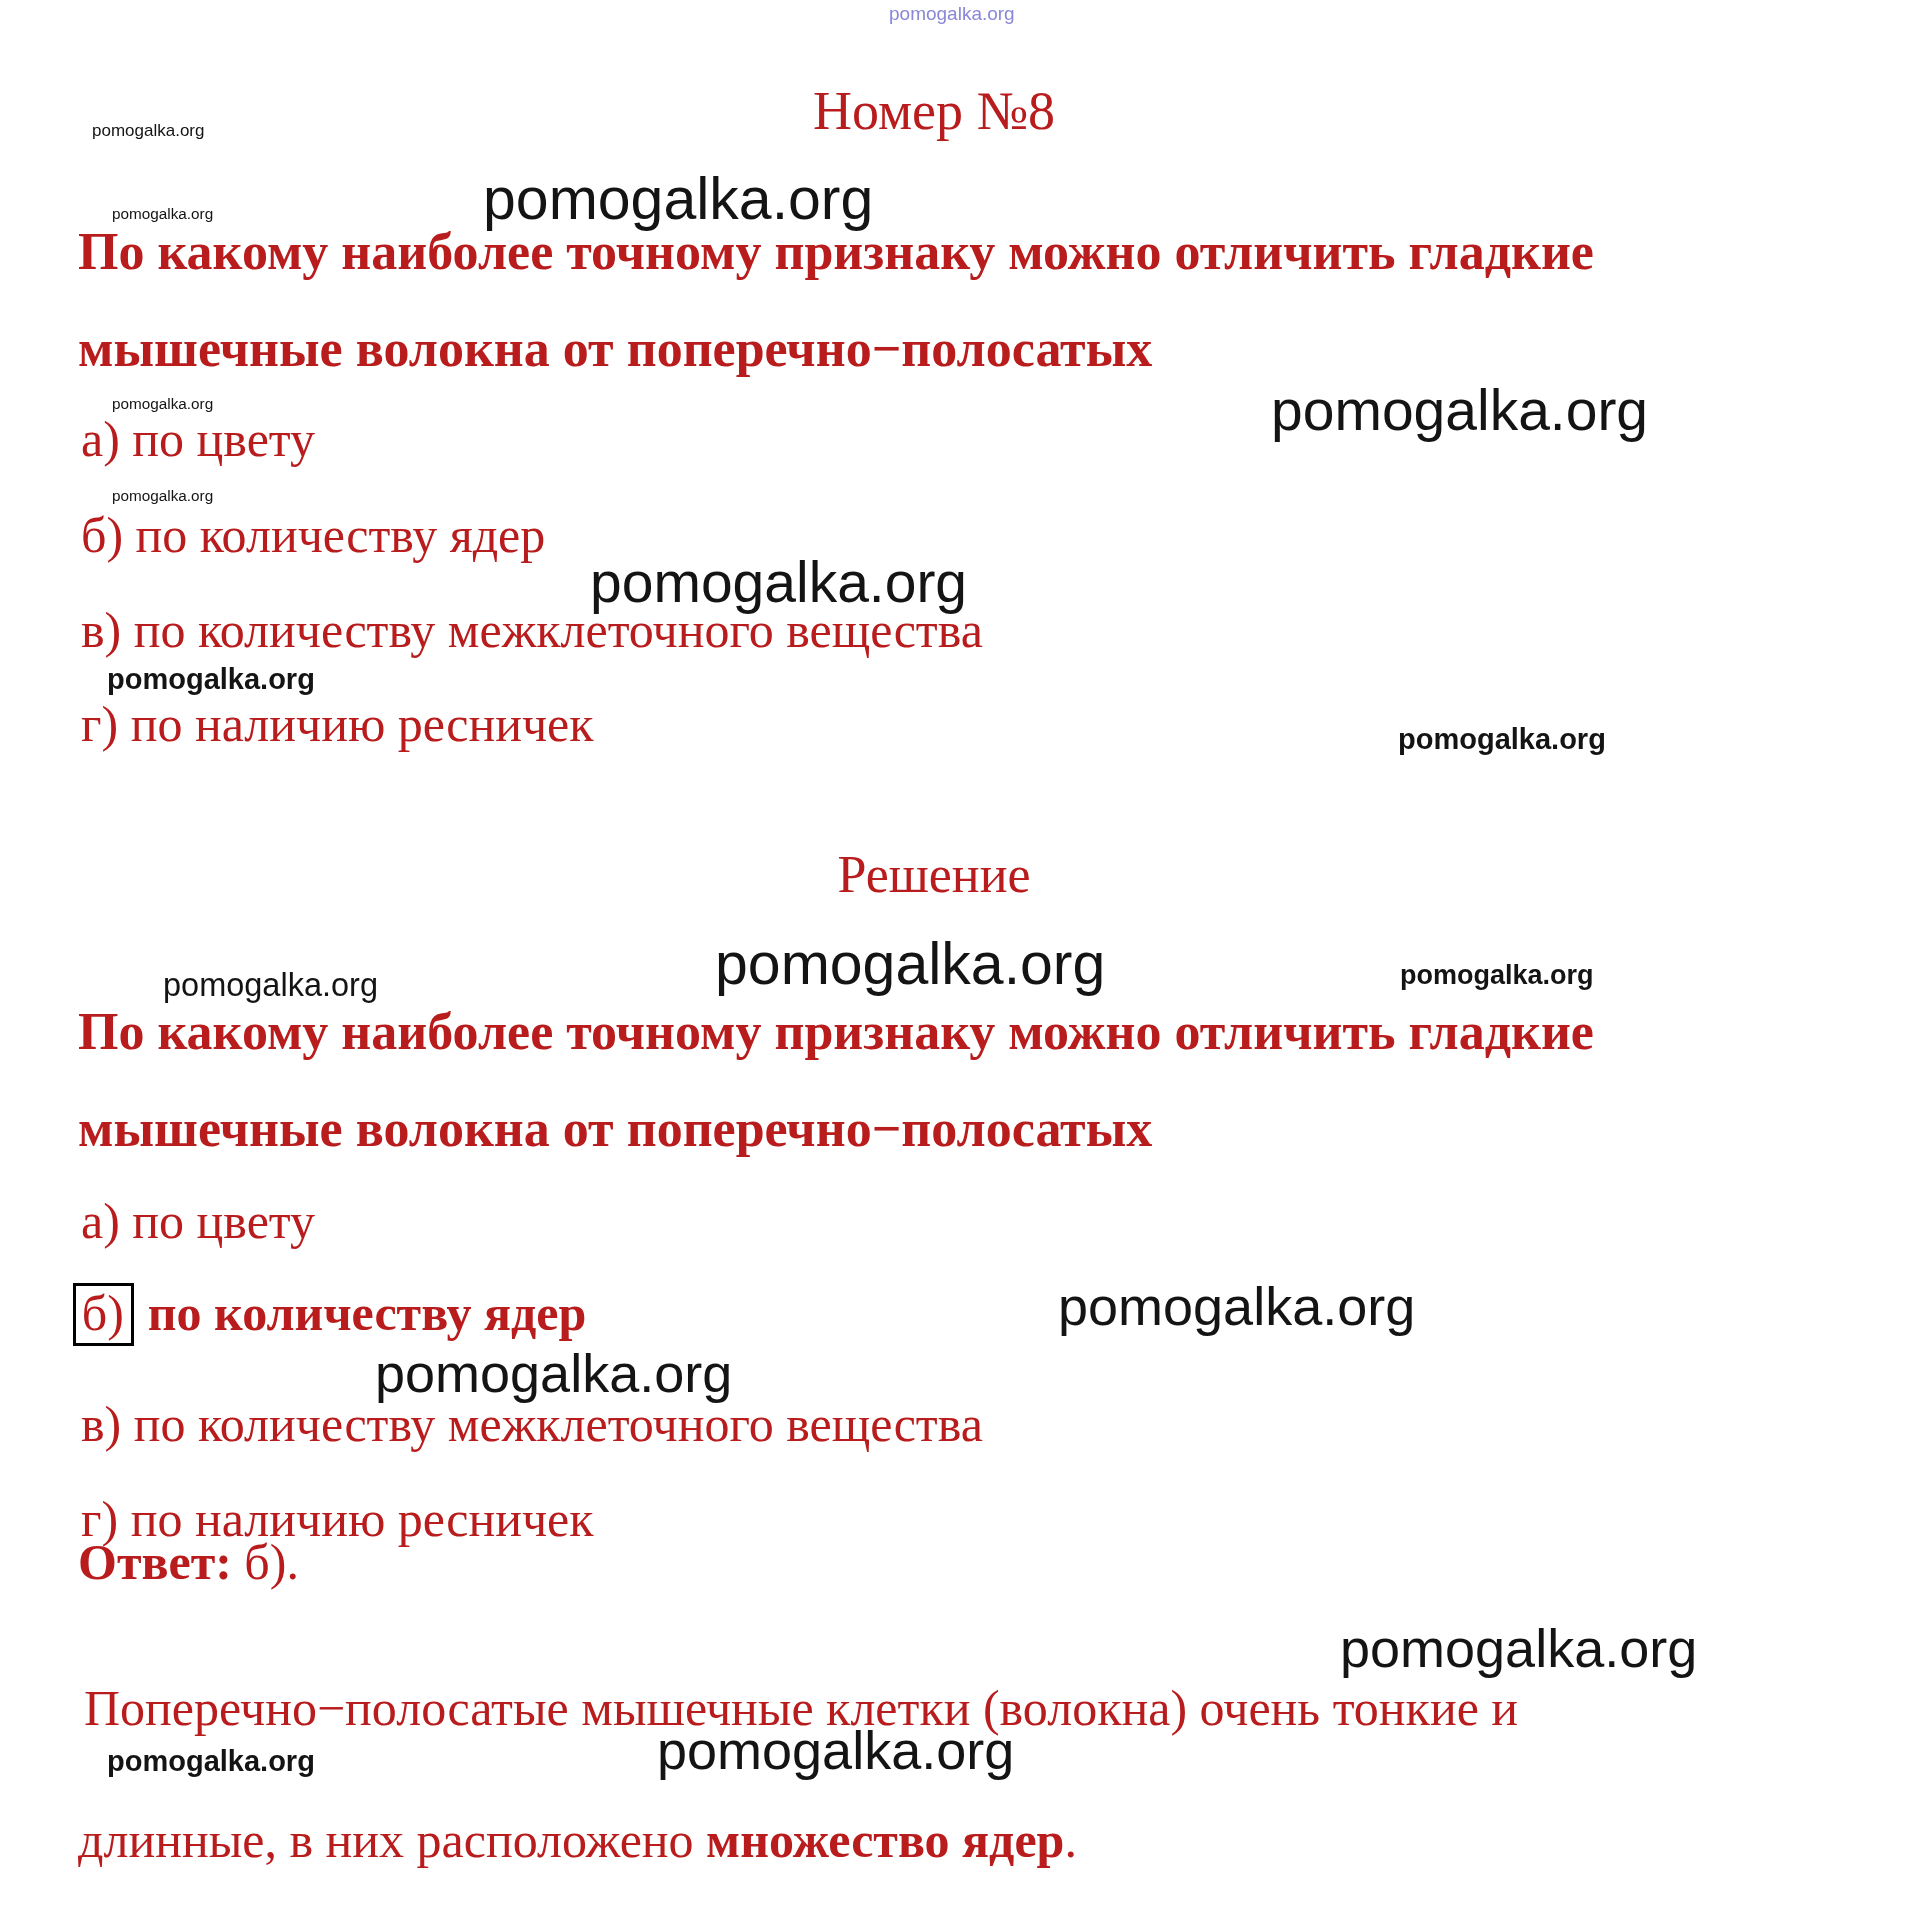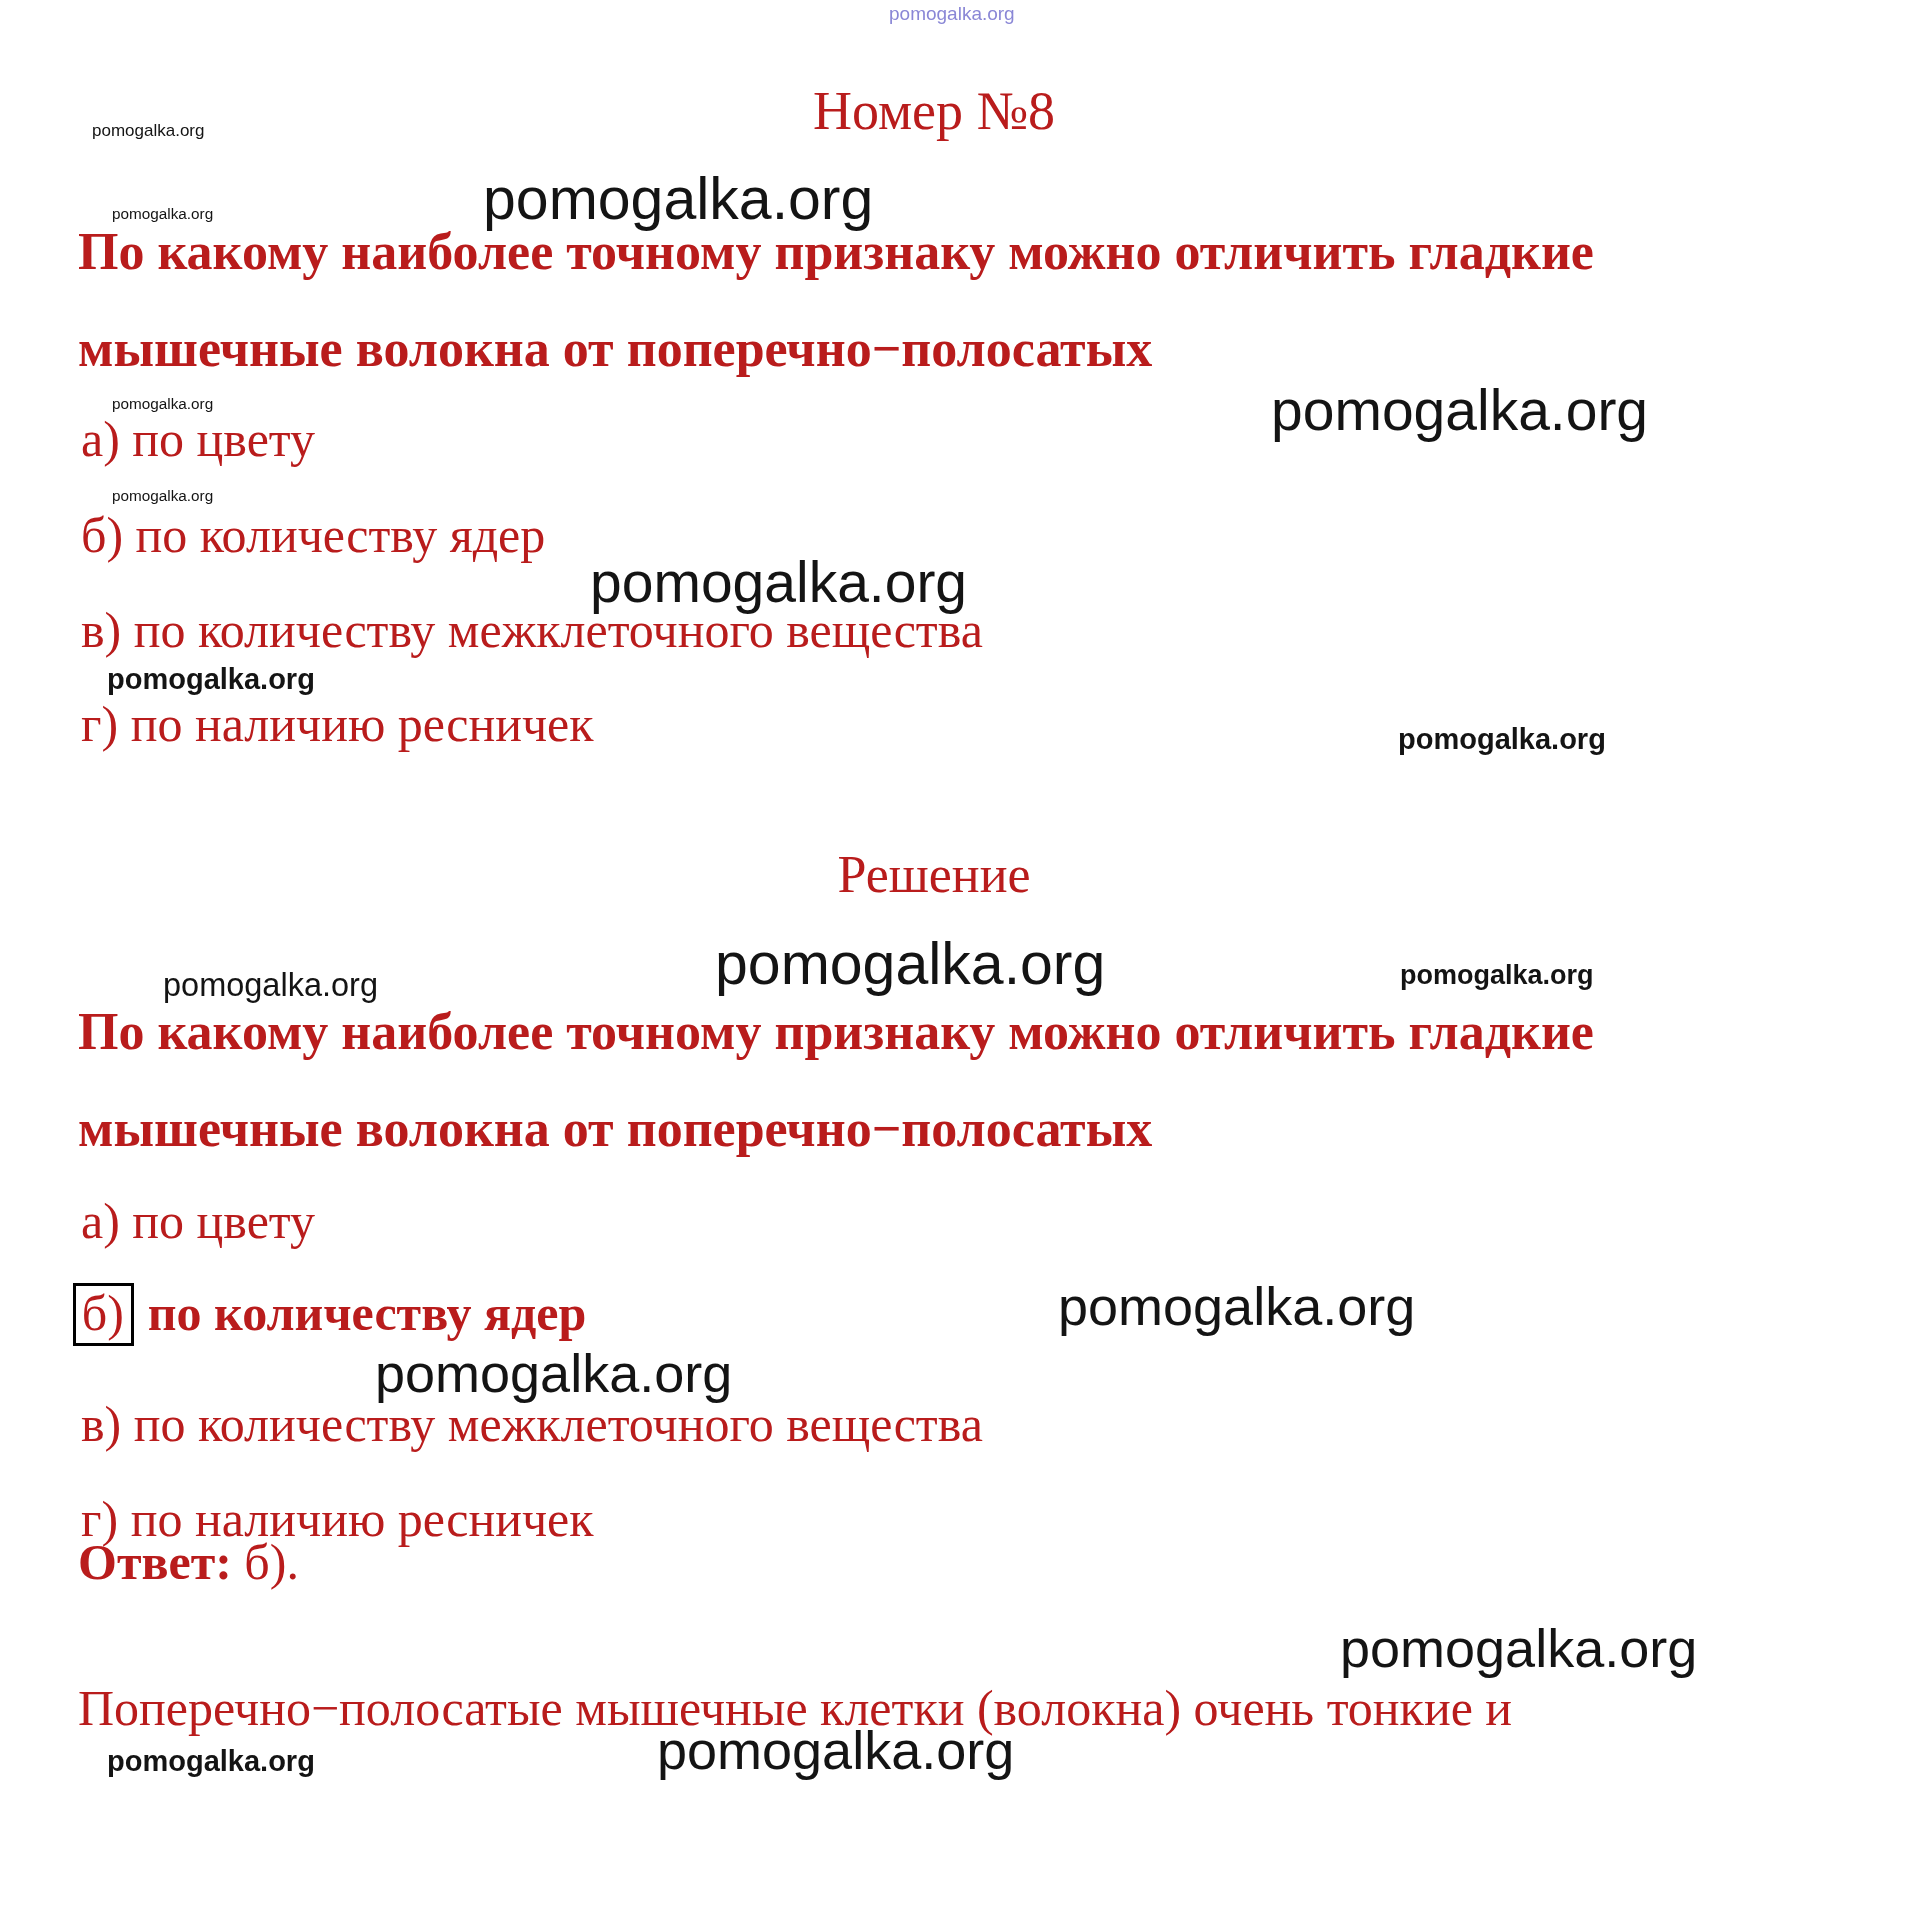--- a/index.html
+++ b/index.html
@@ -84,17 +84,20 @@
     <span class="answer-box">б)</span><span class="bold">по количеству ядер</span>
   </div>
 
   <div class="line" style="left:81px; top:1396px;">в) по количеству межклеточного вещества</div>
   <div class="line" style="left:81px; top:1491px;">г) по наличию ресничек</div>
 
   <div class="line" style="left:78px; top:1534px;">
     <span class="bold">Ответ:</span><span> б).</span>
   </div>
 
-  <div class="line" style="left:78px; top:1680px;text-align:right;">Поперечно−полосатые мышечные клетки (волокна) очень тонкие и</div>
+  <div class="line" style="left:84px; top:1680px;text-align:right;">Поперечно−полосатые мышечные клетки (волокна) очень тонкие и</div>
 
+  <div class="line" style="left:78px; top:1812px;">
+    <span>длинные, в них расположено </span><span class="bold">множество ядер</span><span>.</span>
+  </div>
 
 </div>
 
 
 </body></html>

